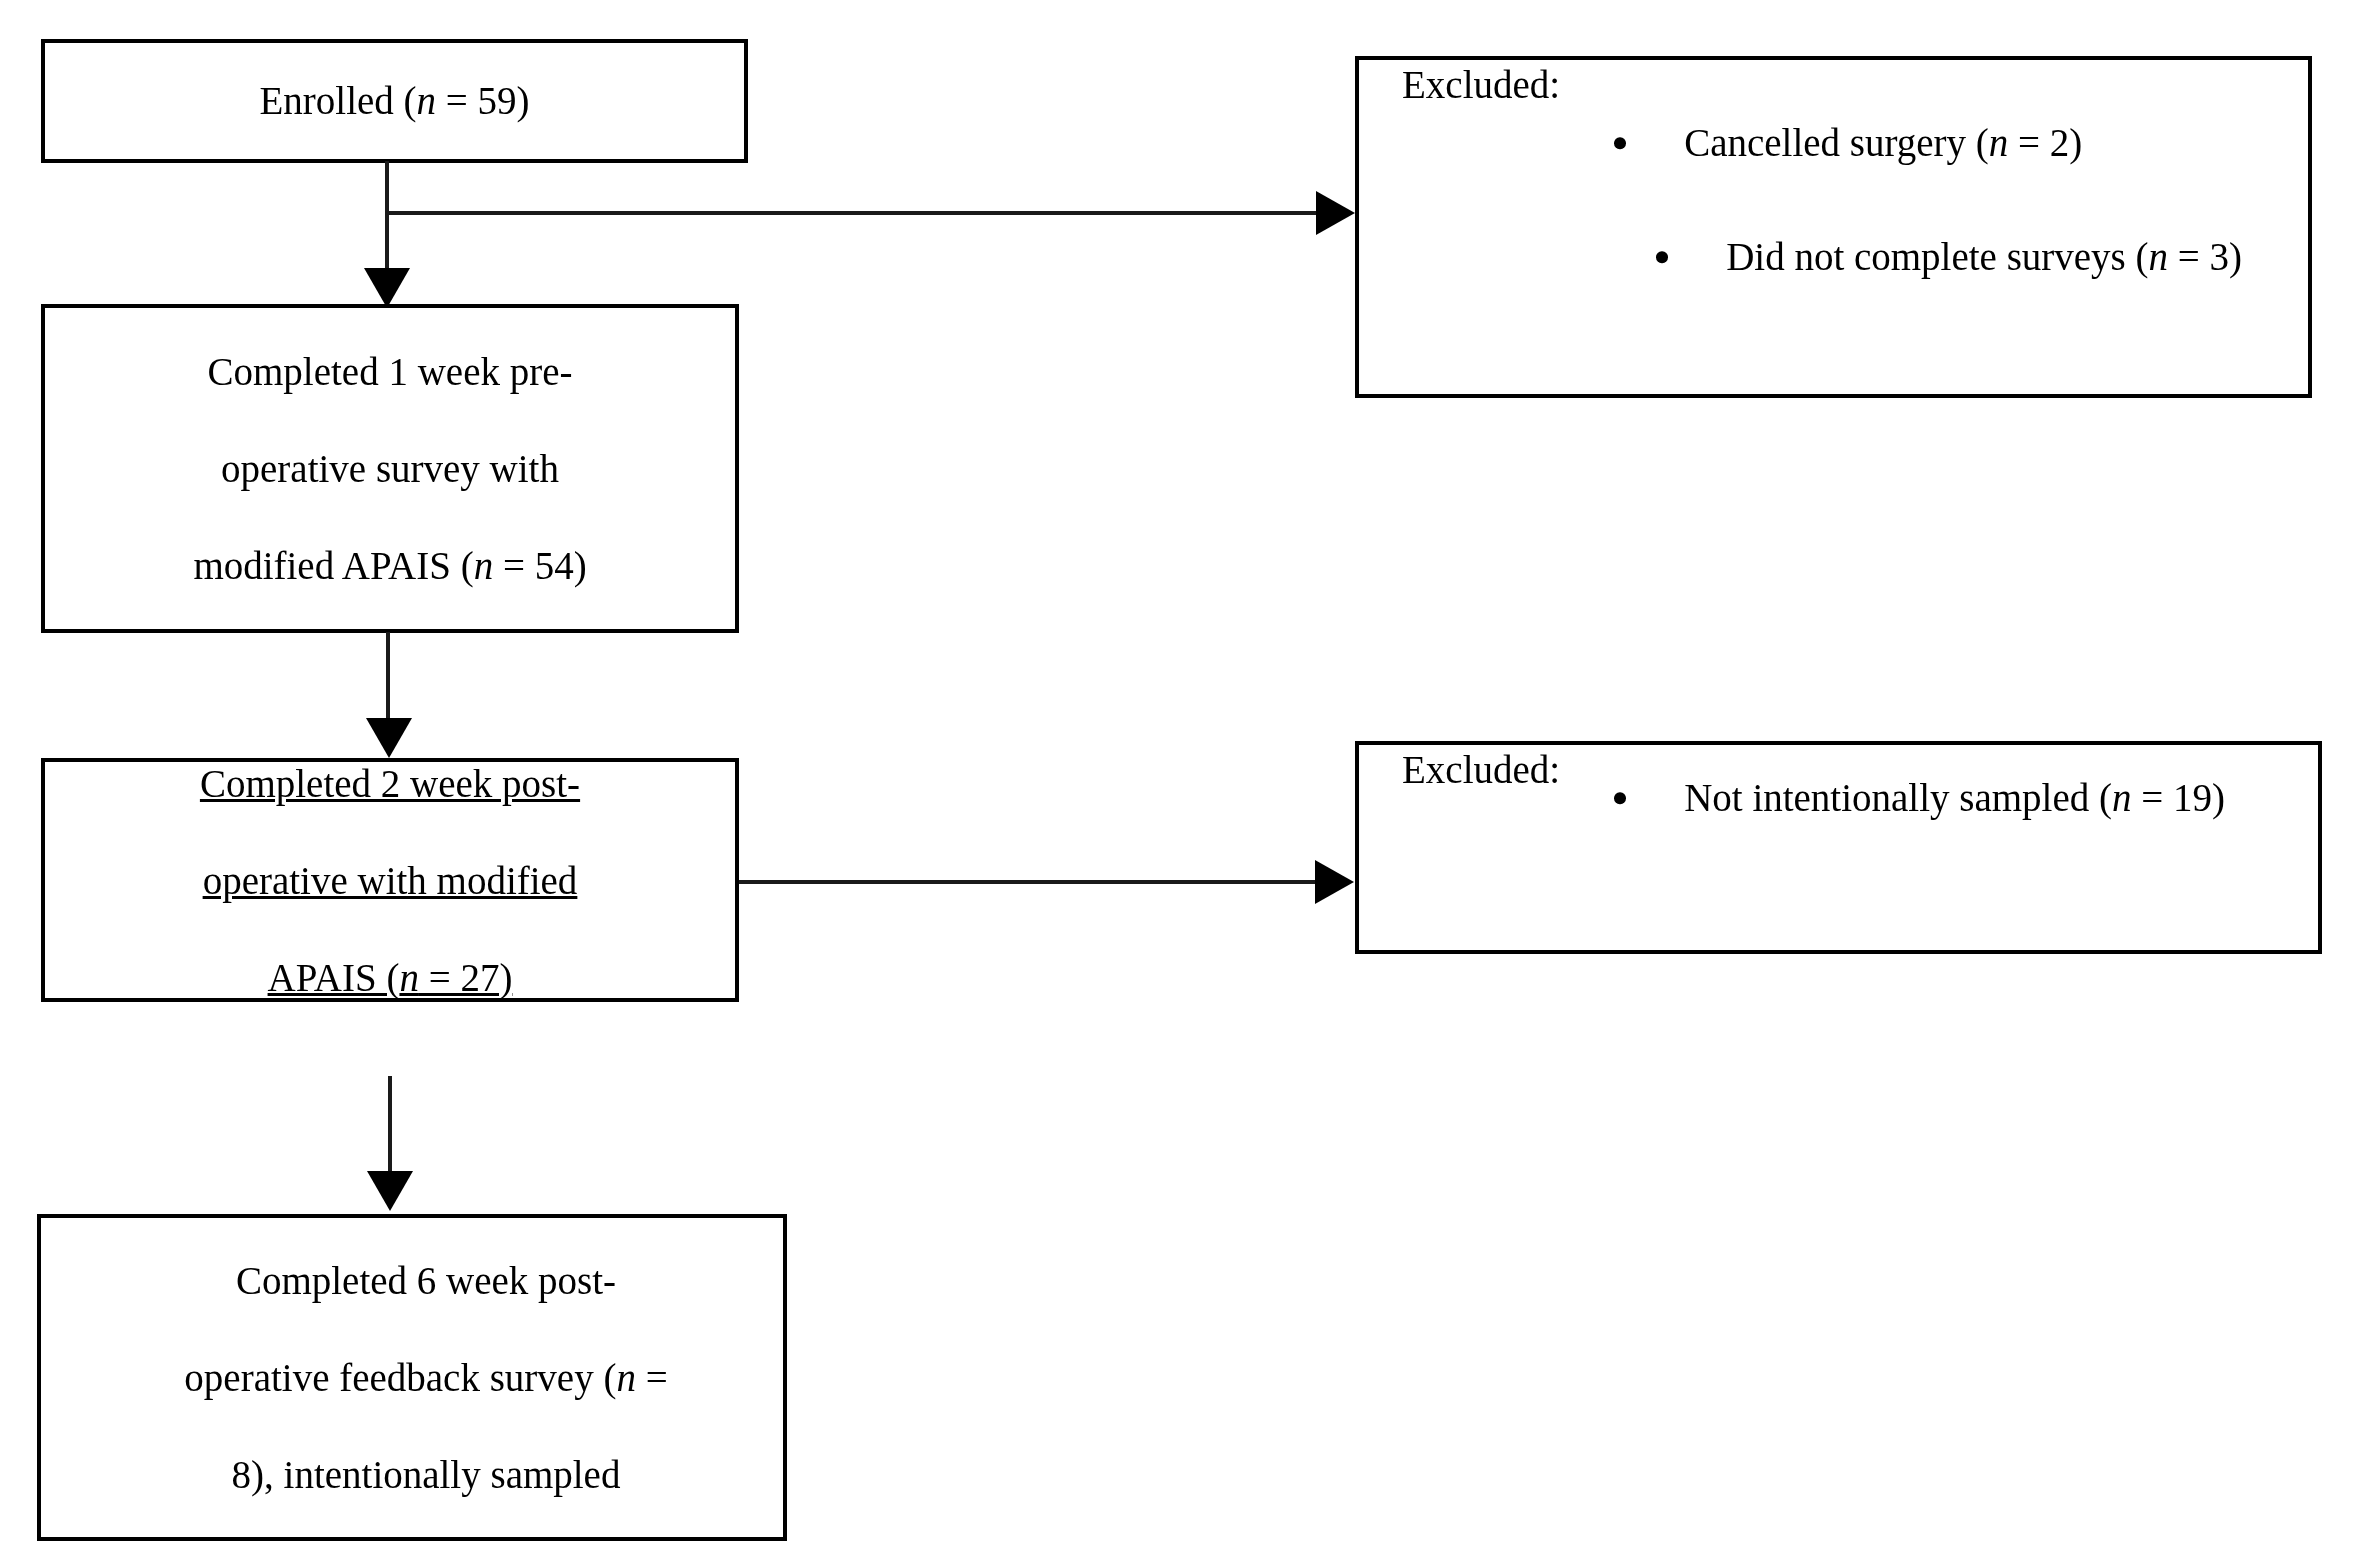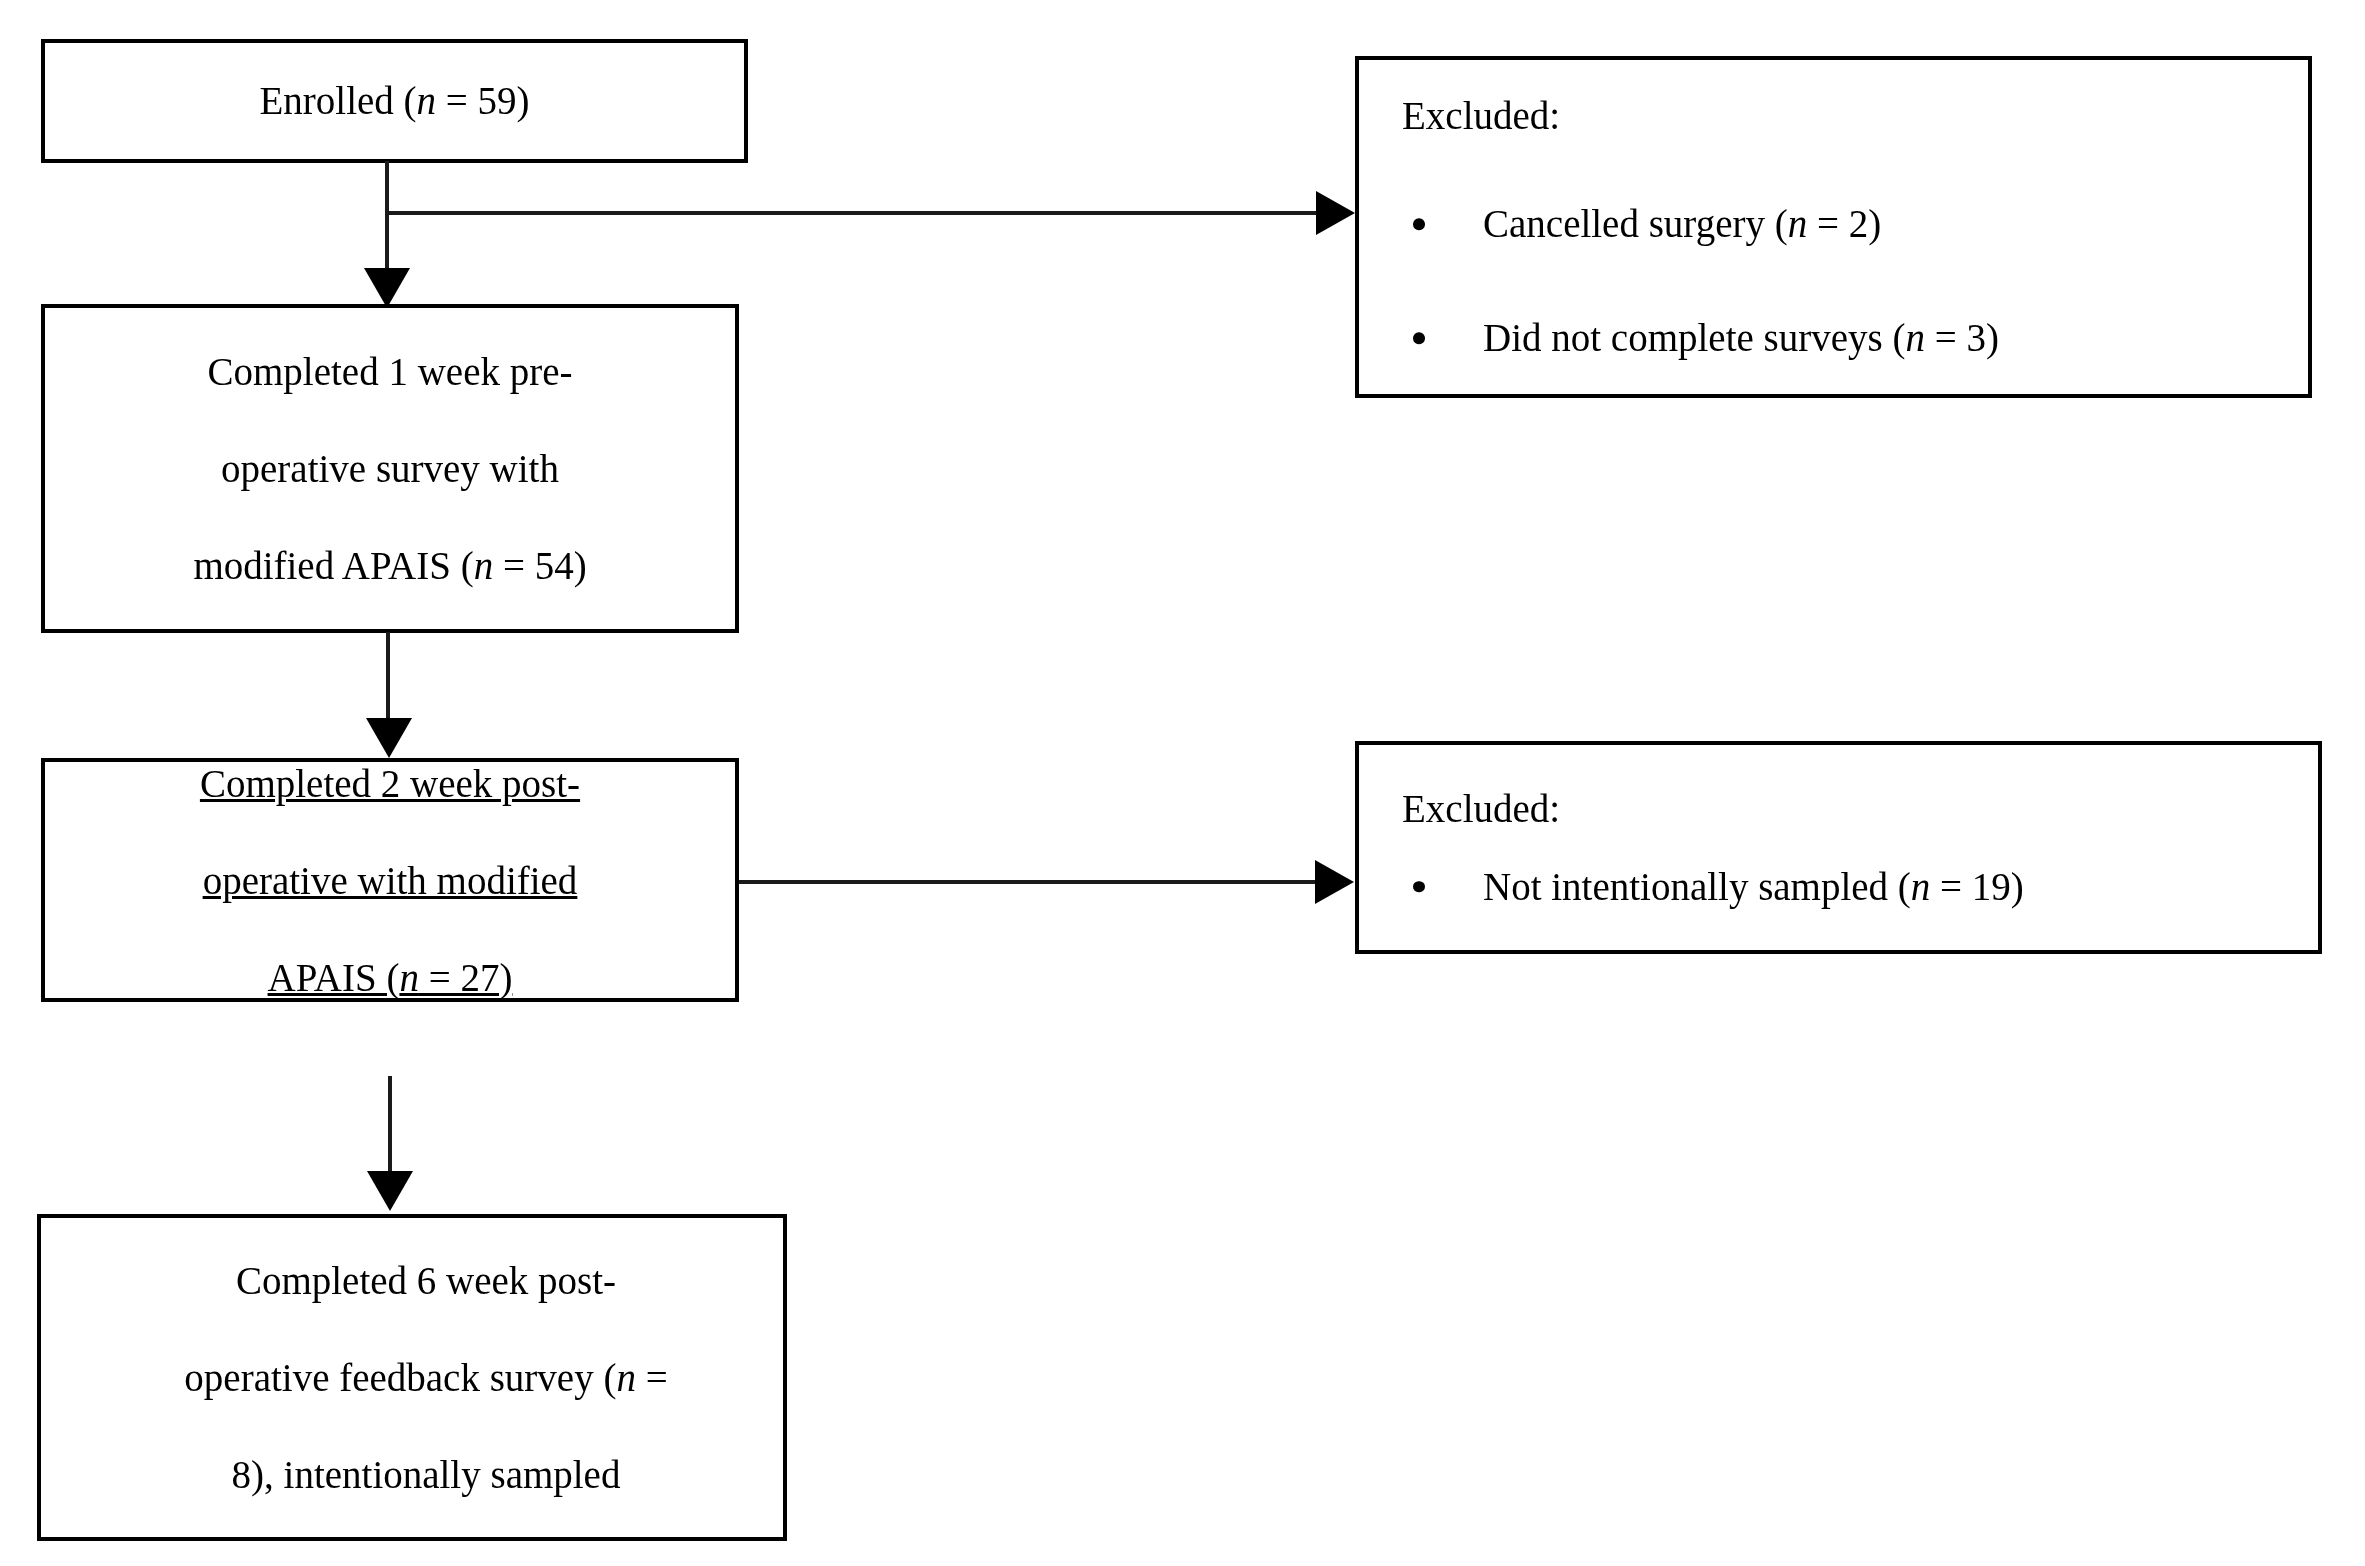--- a/index.html
+++ b/index.html
@@ -37,22 +37,21 @@
     text-align: center;
   }
 
   
   .excluded {
     position: absolute;
     box-sizing: border-box;
     border: 4.1px solid #000000;
     background: #ffffff;
     display: flex;
-    flex-direction: column;
-    justify-content: center;
+    justify-content: flex-start;
   }
   .excluded-title {
     font-size: 39px;
     line-height: 50px;
     padding-left: 43px;
     white-space: nowrap;
   }
   .bullet-list {
     margin: 0;
     padding: 0;
@@ -121,21 +120,21 @@
   <div class="hline" style="left:385px; top:211px; width:933px;"></div>
   <div class="arrow-right" style="left:1316px; top:191px;"></div>
 
   <div class="excluded" style="left:1355px; top:56px; width:957px; height:342px;">
     <div class="excluded-title">Excluded:</div>
     <ul class="bullet-list">
       <li class="bullet-item" style="margin-top:58px;">
         <span class="bullet-dot"></span>
         <span>Cancelled surgery (<span class="ital">n</span> = 2)</span>
       </li>
-      <li class="bullet-item" style="margin-top:64px;">
+      <li class="bullet-item" style="margin-top:64px;margin-left:42px;">
         <span class="bullet-dot"></span>
         <span>Did not complete surveys (<span class="ital">n</span> = 3)</span>
       </li>
     </ul>
   </div>
 
   <div class="node center" style="left:41px; top:304px; width:698px; height:329px;">
     <div class="node-line">Completed 1 week pre-</div>
     <div class="node-line">operative survey with</div>
     <div class="node-line">modified APAIS (<span class="ital">n</span> = 54)</div>

